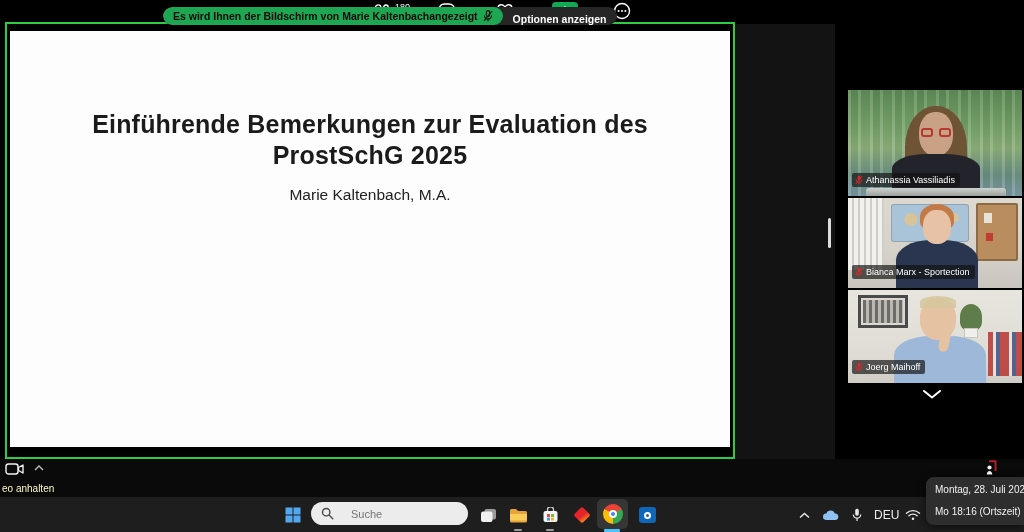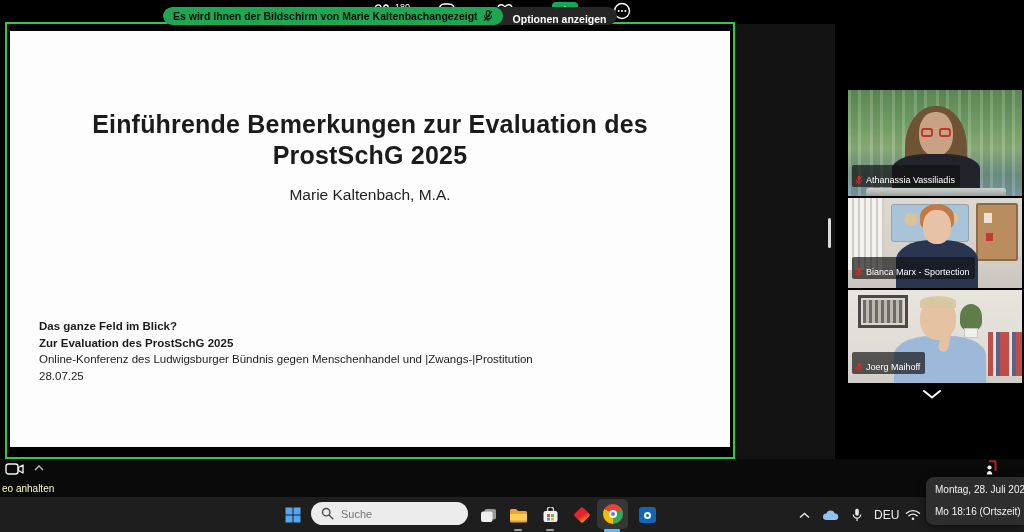--- a/index.html
+++ b/index.html
@@ -27,21 +27,21 @@
 
   
   .sidebar-gap { position:absolute; left:735px; top:24px; width:100px; height:435px; background:#131313; }
   .scrollbar-thumb { position:absolute; left:828px; top:218px; width:3px; height:30px;
                      background:#dcdcdc; border-radius:2px; z-index:3; }
   .tile { position:absolute; left:848px; width:174px; overflow:hidden; background:#222; z-index:3; }
   .tile-1 { top:90px; height:106px; }
   .tile-2 { top:198px; height:90px; }
   .tile-3 { top:290px; height:93px; }
   .name-tag { position:absolute; left:4px; bottom:9px; display:inline-flex; align-items:center; gap:3px;
-              background:rgba(18,18,18,.68); color:#fff; font-size:9px; padding:10px 5px 2px 3px;
+              background:rgba(18,18,18,.68); color:#fff; font-size:9px; padding:2px 5px 2px 3px;
               border-radius:2px; white-space:nowrap; z-index:4; }
 
   
   .t1-bg { position:absolute; inset:0;
            background:linear-gradient(180deg,#5e8a57 0%,#79a36b 35%,#8fb07c 55%,#6d8f86 80%,#7e98a8 100%); }
   .t1-streaks { position:absolute; inset:0;
                 background:repeating-linear-gradient(90deg, rgba(255,255,255,.25) 0 3px, rgba(40,80,40,.25) 3px 10px, rgba(220,240,220,.3) 10px 13px, rgba(60,100,55,.2) 13px 22px); opacity:.5; }
   .t1-hair { position:absolute; left:57px; top:16px; width:62px; height:86px; background:#6e5335;
              border-radius:48% 48% 40% 40%; }
   .t1-face { position:absolute; left:71px; top:22px; width:34px; height:44px; background:#c9a184; border-radius:46%; }
@@ -98,21 +98,21 @@
   .stop-video { position:absolute; left:0; top:459px; width:70px; height:42px; color:#fef9c3; z-index:2; }
   .stop-video .cam { position:absolute; left:5px; top:3px; }
   .stop-video .caret { position:absolute; left:34px; top:6px; }
   .stop-video .lbl { position:absolute; left:2px; top:24px; font-size:10px; white-space:nowrap; }
 
   
   .taskbar { position:absolute; left:0; top:497px; width:1024px; height:35px; background:#1e1e1e; z-index:3; }
   .tb-item { position:absolute; top:503px; width:24px; height:24px; display:flex; align-items:center;
              justify-content:center; z-index:4; cursor:default; }
   .search-pill { position:absolute; left:311px; top:502px; width:157px; height:23px; background:#ececec;
-                 border-radius:12px; display:flex; align-items:center; padding-left:10px; gap:7px; z-index:4; }
+                 border-radius:12px; display:flex; align-items:center; padding-left:10px; gap:17px; z-index:4; }
   .search-pill input { border:none; outline:none; background:transparent; font-size:11px; color:#3a3a3a;
                        width:110px; font-family:"Liberation Sans", sans-serif; }
   .diamond { width:12px; height:12px; transform:rotate(45deg);
              background:linear-gradient(100deg,#e3242b 55%,#ff8c1a); border-radius:2px; }
   .chrome-box { position:absolute; left:597px; top:499px; width:31px; height:30px; background:#363636;
                 border-radius:5px; z-index:4; display:flex; align-items:center; justify-content:center; cursor:default; }
   .chrome-ball { position:relative; width:20px; height:20px; border-radius:50%;
                  background:conic-gradient(from -60deg,#ea4335 0deg 120deg,#34a853 120deg 240deg,#fbbc05 240deg 360deg); }
   .chrome-center { position:absolute; left:50%; top:50%; width:8px; height:8px; transform:translate(-50%,-50%);
                    background:#4285f4; border:2px solid #fff; border-radius:50%; }
@@ -151,26 +151,20 @@
   </div>
 
   <div class="share-frame"></div>
 
   <div class="slide">
     <div class="slide-title">
       <span style="display:block">Einführende Bemerkungen zur Evaluation des</span>
       <span style="display:block">ProstSchG 2025</span>
     </div>
     <div class="slide-subtitle">Marie Kaltenbach, M.A.</div>
-    <div class="slide-footer">
-      <div class="b">Das ganze Feld im Blick?</div>
-      <div class="b">Zur Evaluation des ProstSchG 2025</div>
-      <div>Online-Konferenz des Ludwigsburger Bündnis gegen Menschenhandel und |Zwangs-|Prostitution</div>
-      <div>28.07.25</div>
-    </div>
   </div>
 
   <div class="sidebar-gap"></div>
   <div class="scrollbar-thumb"></div>
 
   <div class="tile tile-1">
     <div class="t1-bg"></div>
     <div class="t1-streaks"></div>
     <div class="t1-hair"></div>
     <div class="t1-face"></div>

